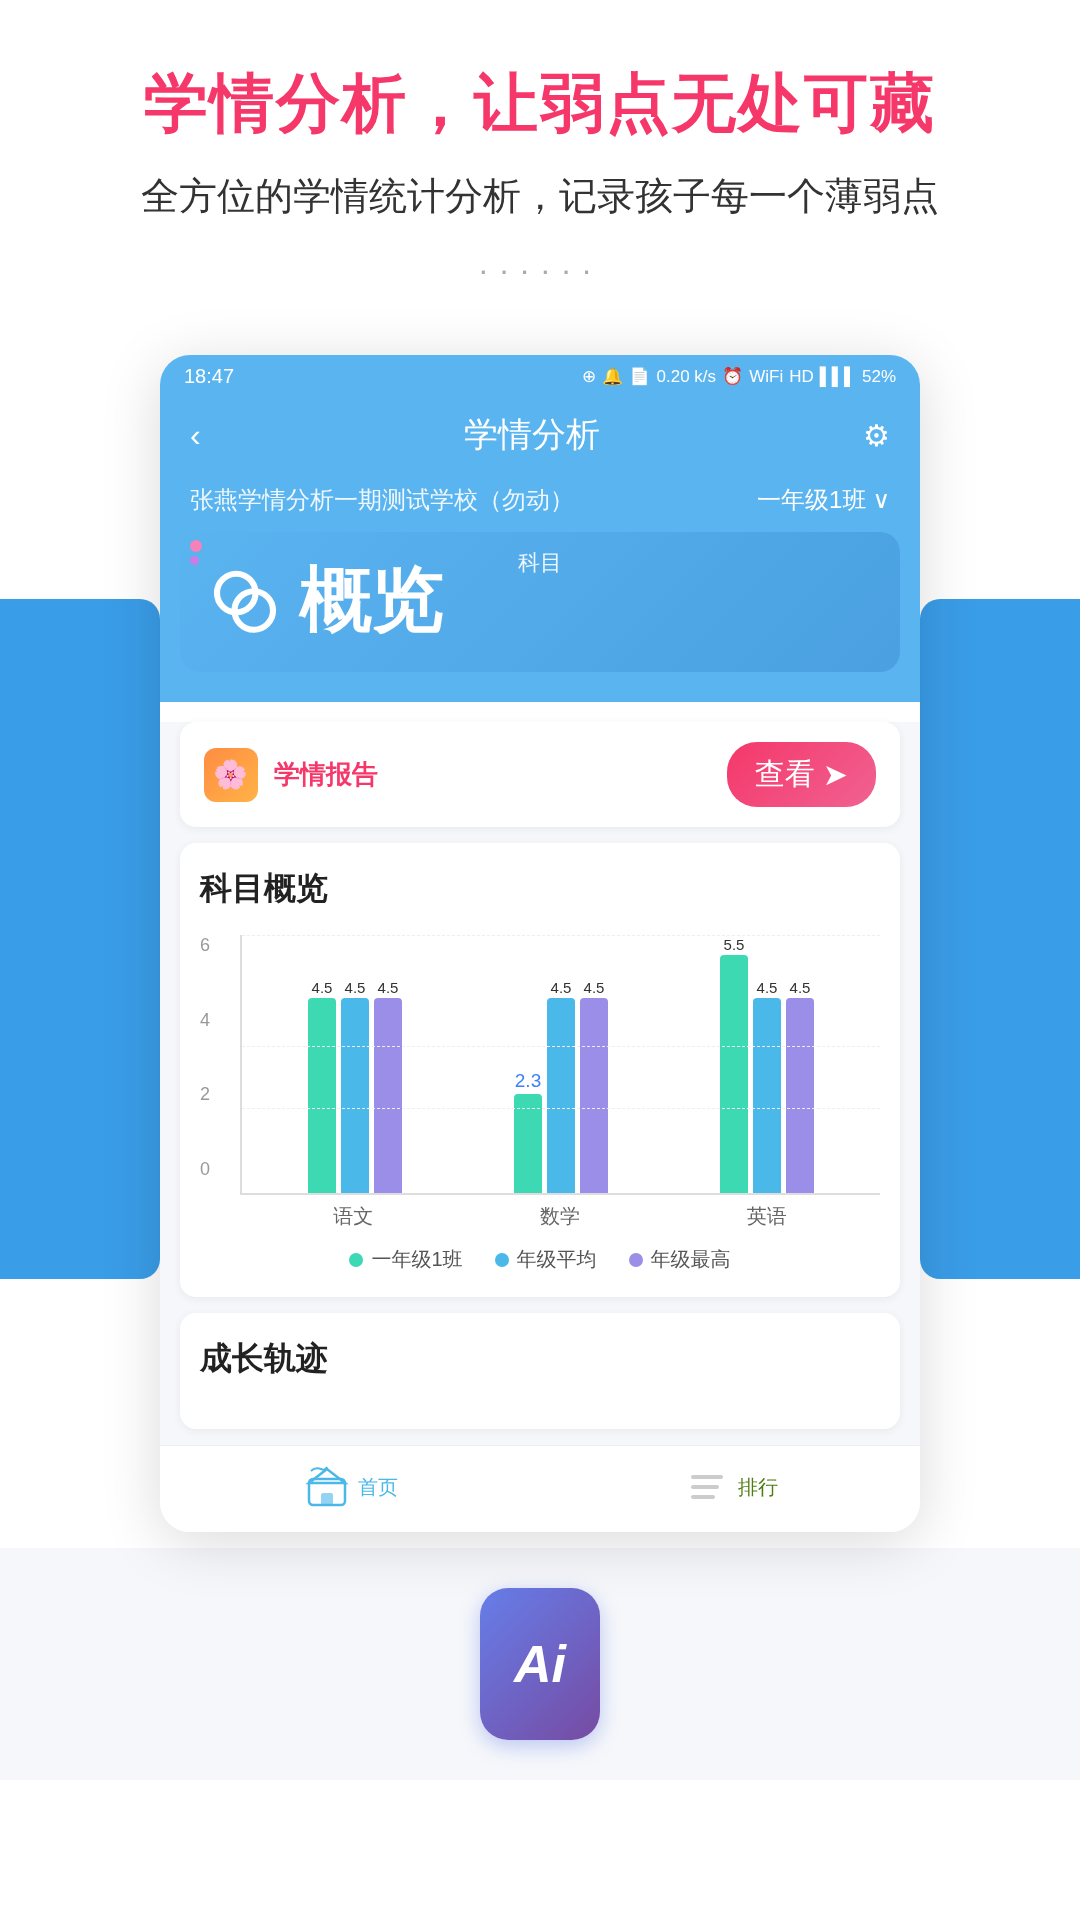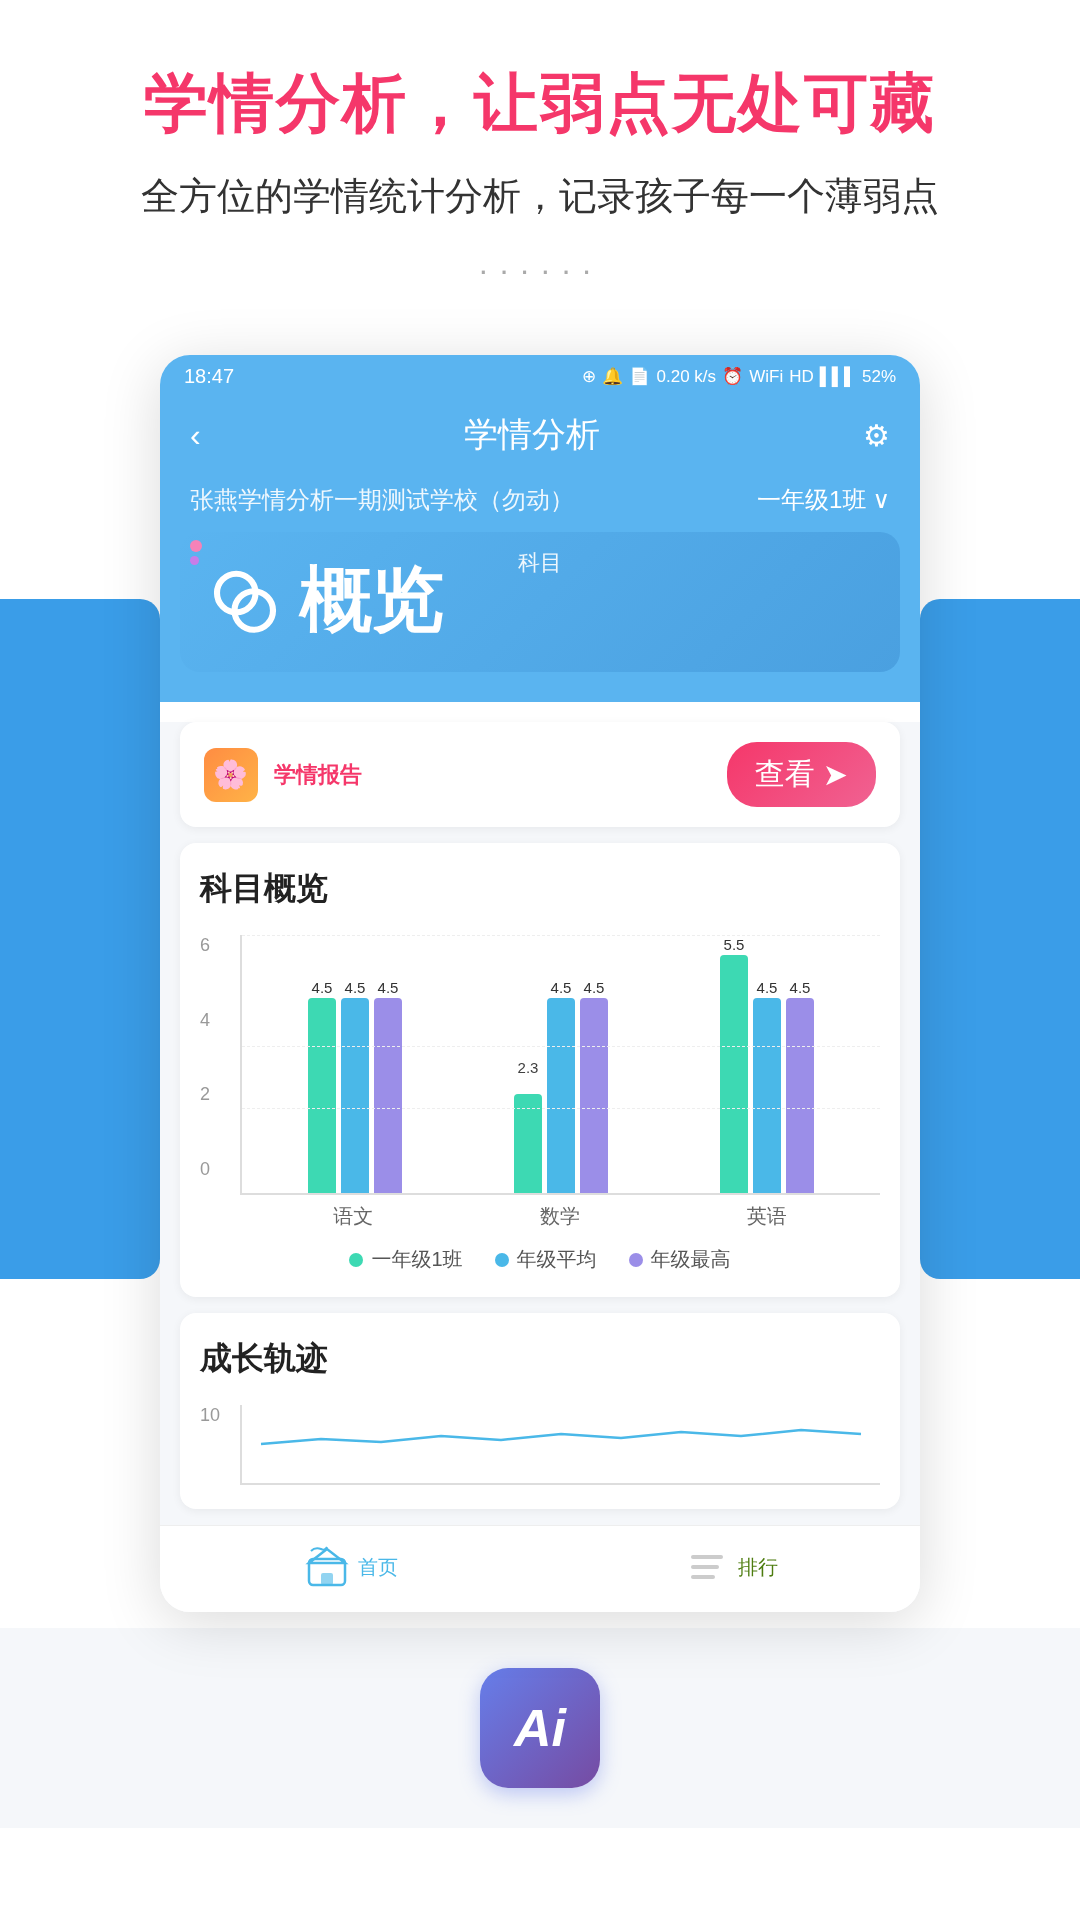--- a/index.html
+++ b/index.html
@@ -199,21 +199,21 @@
       width: 54px;
       height: 54px;
       border-radius: 12px;
       background: linear-gradient(135deg, #ff8c42, #ffb347);
       display: flex;
       align-items: center;
       justify-content: center;
       font-size: 28px;
     }
     .report-title {
-      font-size: 22px;
+      font-size: 26px;
       font-weight: 600;
       color: #f5376a;
     }
     .view-btn {
       background: linear-gradient(135deg, #f5376a, #f06292);
       color: white;
       border: none;
       border-radius: 30px;
       padding: 12px 28px;
       font-size: 30px;
@@ -300,21 +300,21 @@
     .bottom-area {
       background: #f5f7fa;
       padding: 40px 20px;
       display: flex;
       justify-content: center;
       gap: 60px;
       align-items: center;
     }
     .ai-button {
       width: 120px;
-      height: 120px;
+      height: 152px;
       background: linear-gradient(135deg, #667eea, #764ba2);
       border-radius: 28px;
       display: flex;
       align-items: center;
       justify-content: center;
       color: white;
       font-size: 52px;
       font-weight: 700;
       font-style: italic;
       box-shadow: 0 6px 20px rgba(102,126,234,0.4);
@@ -426,21 +426,21 @@
                   <div style="display:flex;flex-direction:column;align-items:center;">
                     <span style="font-size:15px;color:#333;margin-bottom:2px;">4.5</span>
                     <div style="width:28px;height:195px;background:#9b8ee8;border-radius:4px 4px 0 0;"></div>
                   </div>
                 </div>
               </div>
 
               <div style="display:flex; flex-direction:column; align-items:center;">
                 <div style="display:flex; align-items:flex-end; gap:5px;">
                   <div style="display:flex;flex-direction:column;align-items:center;">
-                    <span style="font-size:15px;color:#404040;margin-bottom:18px;">2.3</span>
+                    <span style="font-size:19px;color:#3b82f6;margin-bottom:2px;">2.3</span>
                     <div style="width:28px;height:99px;background:#3dd9b3;border-radius:4px 4px 0 0;"></div>
                   </div>
                   <div style="display:flex;flex-direction:column;align-items:center;">
                     <span style="font-size:15px;color:#333;margin-bottom:2px;">4.5</span>
                     <div style="width:28px;height:195px;background:#4ab8e8;border-radius:4px 4px 0 0;"></div>
                   </div>
                   <div style="display:flex;flex-direction:column;align-items:center;">
                     <span style="font-size:15px;color:#333;margin-bottom:2px;">4.5</span>
                     <div style="width:28px;height:195px;background:#9b8ee8;border-radius:4px 4px 0 0;"></div>
                   </div>
@@ -484,29 +484,20 @@
           </div>
           <div class="legend-item">
             <div class="legend-dot" style="background:#9b8ee8;"></div>
             <span>年级最高</span>
           </div>
         </div>
       </div>
 
       <div class="growth-section">
         <div class="section-title">成长轨迹</div>
-        <div style="position:relative; padding-left:40px;">
-          <div style="font-size:18px; color:#999; position:absolute; left:0; top:0;">10</div>
-          <div style="height:80px; border-left:2px solid #ddd; border-bottom:2px solid #ddd; display:flex; align-items:center; overflow:hidden;">
-
-            <svg width="100%" height="60" viewBox="0 0 600 60" xmlns="http://www.w3.org/2000/svg">
-              <polyline points="0,30 60,25 120,28 180,22 240,26 300,20 360,24 420,18 480,22 540,16 600,20" fill="none" stroke="#4ab8e8" stroke-width="2.5"></polyline>
-            </svg>
-          </div>
-        </div>
       </div>
 
       <div class="bottom-nav">
         <div class="nav-item active">
           <div class="nav-item-icon">
             <svg width="44" height="44" viewBox="0 0 44 44" xmlns="http://www.w3.org/2000/svg">
               <rect x="4" y="14" width="36" height="26" rx="4" fill="none" stroke="#4ab8e8" stroke-width="2.5"></rect>
               <polygon points="22,4 4,18 40,18" fill="none" stroke="#4ab8e8" stroke-width="2.5"></polygon>
               <rect x="16" y="28" width="12" height="12" rx="2" fill="#4ab8e8" opacity="0.6"></rect>
               <path d="M6 6 Q10 2 16 4 Q20 6 22 2" fill="none" stroke="#4ab8e8" stroke-width="2"></path>

